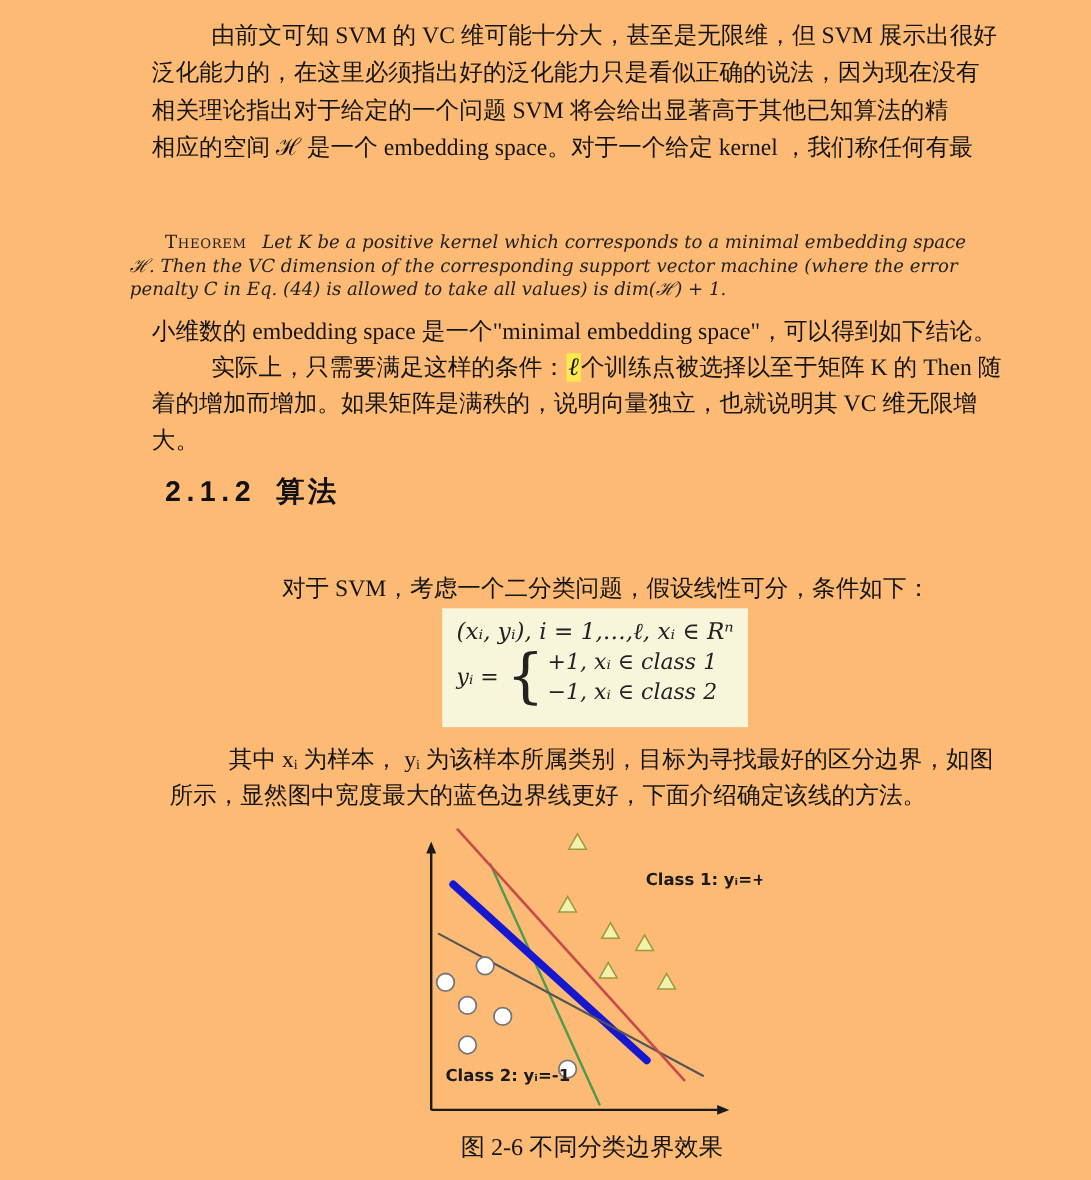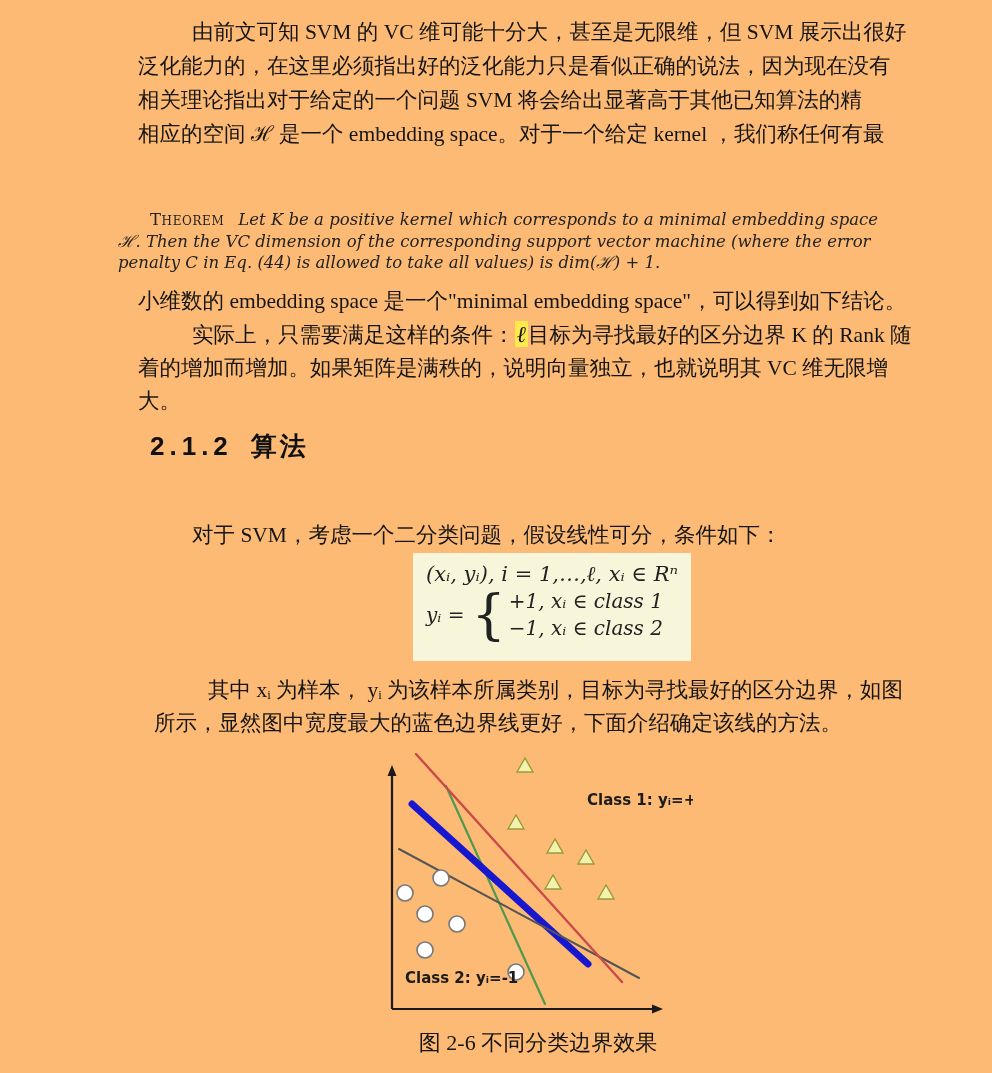--- a/index.html
+++ b/index.html
@@ -31,21 +31,21 @@
 
   .heading {
     position:absolute; left:150px; top:429px; line-height:34px;
     font-family:"Liberation Sans","DejaVu Sans",sans-serif;
     font-weight:bold; font-size:26px; color:#111;
   }
   .heading .num { letter-spacing:5px; margin-right:18px; }
   .heading .ttl { letter-spacing:3px; }
 
   .formula-block {
-    position:absolute; left:413px; top:553px; width:278px; height:108px;
+    position:absolute; left:402px; top:553px; width:278px; height:108px;
     background:#f8f6da;
     font-family:"DejaVu Serif","Liberation Serif",serif; font-style:italic; color:#222;
   }
   .fr1 { font-size:21px; padding:9px 0 0 13px; white-space:nowrap; }
   .cases { display:flex; align-items:center; padding-left:13px; margin-top:1px; font-size:20px; }
   .brace { font-size:54px; font-weight:200; font-style:normal; line-height:52px; margin:0 3px 0 7px; }
   .case-col div { line-height:27px; white-space:nowrap; }
 
   .figure { position:absolute; left:383px; top:753px; width:310px; height:270px; }
   .fig-label {
@@ -70,30 +70,30 @@
   </div>
 
   <div class="theorem">
     <div class="line first"><span class="theorem-label">Theorem</span><span>Let K be a positive kernel which corresponds to a minimal embedding space</span></div>
     <div class="line">ℋ. Then the VC dimension of the corresponding support vector machine (where the error</div>
     <div class="line">penalty C in Eq. (44) is allowed to take all values) is dim(ℋ) + 1.</div>
   </div>
 
   <div class="para p2" style="left:138px; top:285px; width:772px;">
     <div class="line">小维数的 embedding space 是一个"minimal embedding space"，可以得到如下结论。</div>
-    <div class="line indent"><span>实际上，只需要满足这样的条件：</span><span class="hl">ℓ</span><span>目标为寻找最好的区分边界 K 的 Rank 随</span></div>
+    <div class="line indent"><span>实际上，只需要满足这样的条件：</span><span class="hl">ℓ</span><span>个训练点被选择以至于矩阵 K 的 Then 随</span></div>
     <div class="line">着的增加而增加。如果矩阵是满秩的，说明向量独立，也就说明其 VC 维无限增</div>
     <div class="line">大。</div>
   </div>
 
   <div class="heading">
     <span class="num">2.1.2</span><span class="ttl">算法</span>
   </div>
 
-  <div class="para p3" style="left:192px; top:519px; width:718px;">
+  <div class="para p3" style="left:192px; top:519px; width:718px;text-align:center;">
     <div class="line">对于 SVM，考虑一个二分类问题，假设线性可分，条件如下：</div>
   </div>
 
   <div class="formula-block">
     <div class="fr1">(xᵢ, yᵢ),  i = 1,…,ℓ,  xᵢ ∈ Rⁿ</div>
     <div class="cases">
       <span>yᵢ =</span>
       <span class="brace">{</span>
       <span class="case-col">
         <div>+1,  xᵢ ∈ class 1</div>

